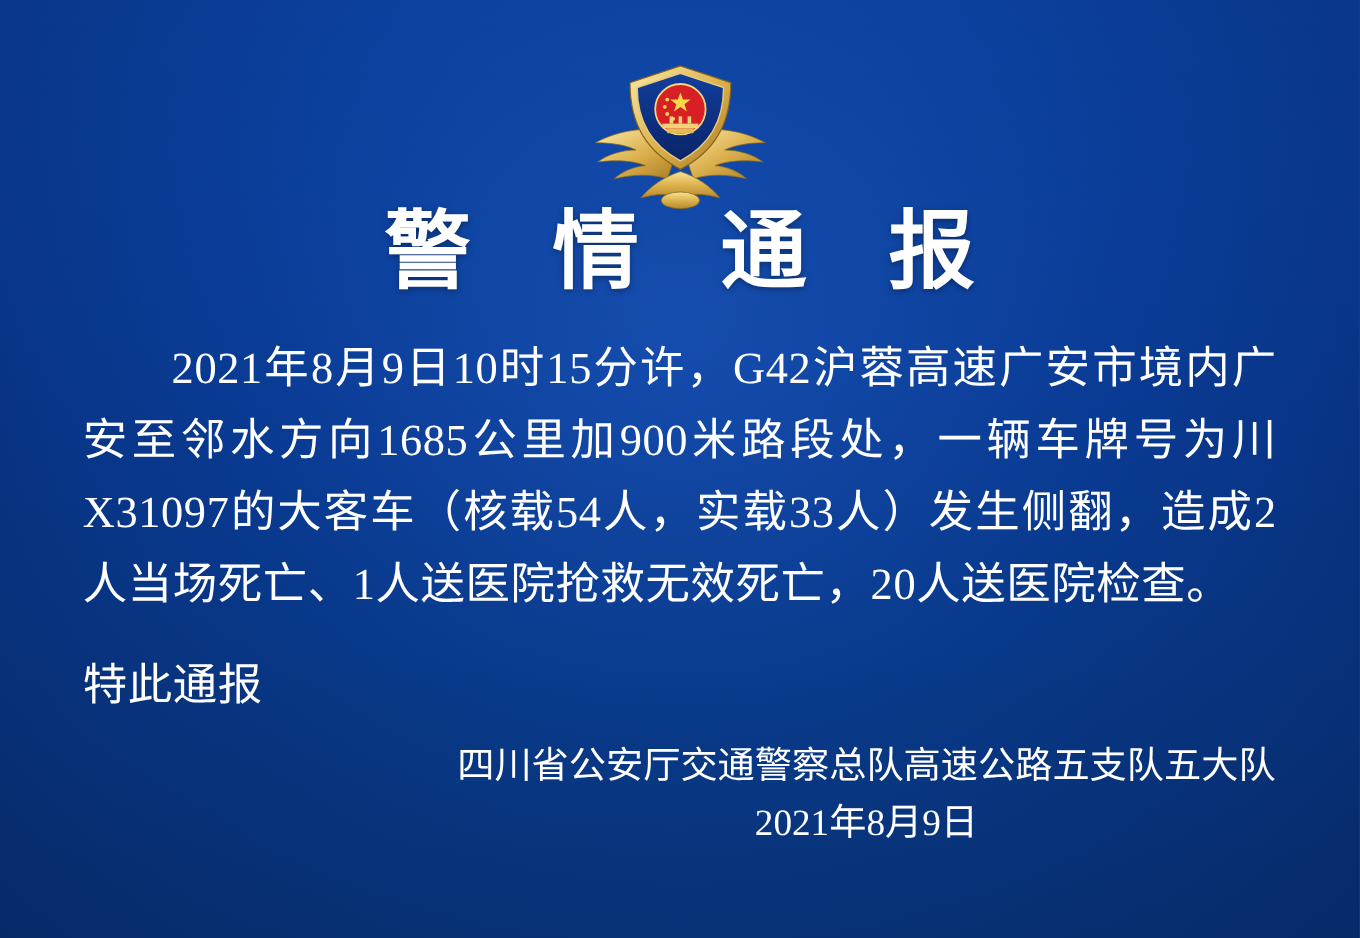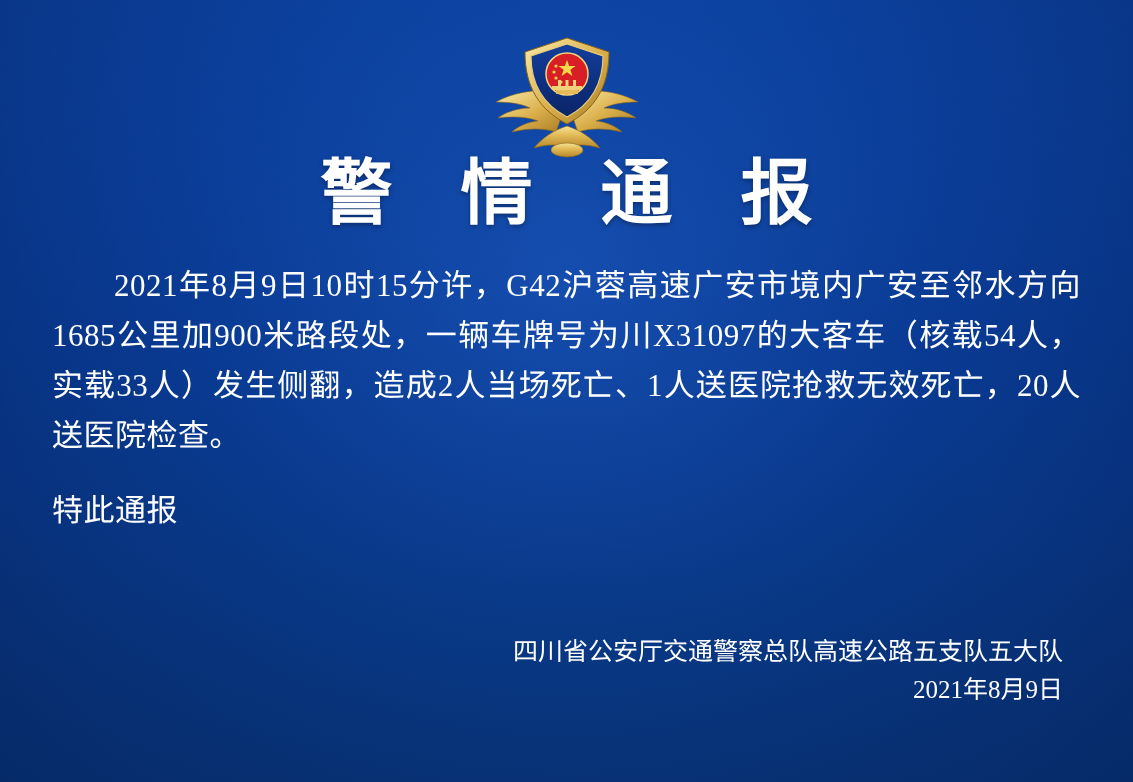--- a/index.html
+++ b/index.html
@@ -12,21 +12,21 @@
     background: #0b3f9e;
     font-family: "Liberation Serif", "DejaVu Serif", serif;
     overflow: hidden;
   }
   .poster {
     position: relative;
     width: 1133px;
     height: 782px;
     background: linear-gradient(180deg, #0d45a8 0%, #0a3c98 45%, #09397f 100%);
     box-sizing: border-box;
-    padding: 0;
+    padding: 17px;
   }
   
   .vignette {
     position: absolute;
     inset: 0;
     pointer-events: none;
     background: radial-gradient(ellipse at 50% 35%, rgba(30,90,190,0.55) 0%, rgba(8,55,135,0.25) 45%, rgba(4,30,85,0.55) 100%);
   }
   .emblem-wrap {
     position: relative;
@@ -51,43 +51,43 @@
     font-size: 72px;
     letter-spacing: 24px;
     text-indent: 24px;
     line-height: 1.15;
     margin-top: 12px;
     text-shadow: 0 2px 5px rgba(0,0,0,0.35);
   }
   .body-text {
     position: relative;
     color: #ffffff;
-    font-size: 31px;
+    font-size: 37px;
     line-height: 1.62;
     margin: 26px 52px 0 52px;
     letter-spacing: 0.5px;
     font-family: "Liberation Serif", "DejaVu Serif", serif;
   }
   .para {
     margin: 0 0 6px 0;
     text-align: justify;
   }
   .indent {
     text-indent: 2em;
   }
   .para-notice {
     margin-top: 24px;
   }
   .signature {
     position: absolute;
     right: 70px;
     bottom: 72px;
-    text-align: right;
+    text-align: center;
     color: #ffffff;
-    font-size: 25px;
+    font-size: 31px;
     line-height: 1.55;
     font-family: "Liberation Serif", "DejaVu Serif", serif;
   }
   .sig-line {
     display: block;
     white-space: nowrap;
   }
   .sig-date {
     display: block;
   }

